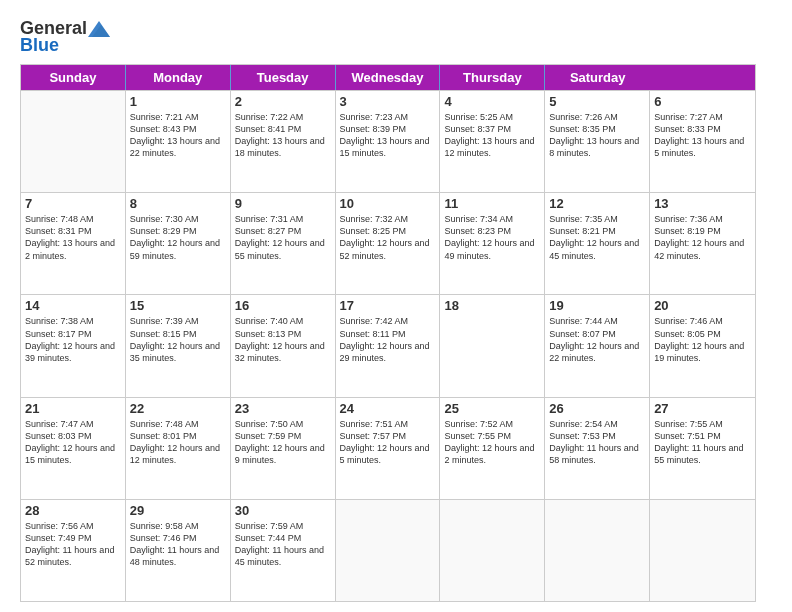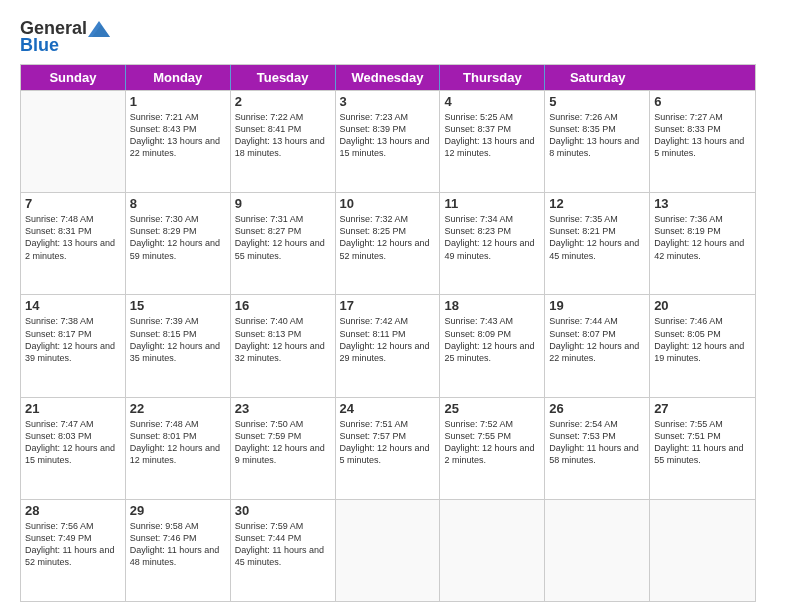--- a/index.html
+++ b/index.html
@@ -207,21 +207,20 @@
           <div class="cal-cell">
             <span class="day-num">16</span>
             <div class="cell-info"><span>Sunrise: 7:40 AM</span><br><span>Sunset: 8:13 PM</span><br><span>Daylight: 12 hours and 32 minutes.</span></div>
           </div>
           <div class="cal-cell">
             <span class="day-num">17</span>
             <div class="cell-info"><span>Sunrise: 7:42 AM</span><br><span>Sunset: 8:11 PM</span><br><span>Daylight: 12 hours and 29 minutes.</span></div>
           </div>
           <div class="cal-cell">
             <span class="day-num">18</span>
-            <div class="cell-info"><span>Sunrise: 7:43 AM</span><br><span>Sunset: 8:09 PM</span><br><span>Daylight: 12 hours and 25 minutes.</span></div>
           </div>
           <div class="cal-cell">
             <span class="day-num">19</span>
             <div class="cell-info"><span>Sunrise: 7:44 AM</span><br><span>Sunset: 8:07 PM</span><br><span>Daylight: 12 hours and 22 minutes.</span></div>
           </div>
           <div class="cal-cell">
             <span class="day-num">20</span>
             <div class="cell-info"><span>Sunrise: 7:46 AM</span><br><span>Sunset: 8:05 PM</span><br><span>Daylight: 12 hours and 19 minutes.</span></div>
           </div>
         </div>

